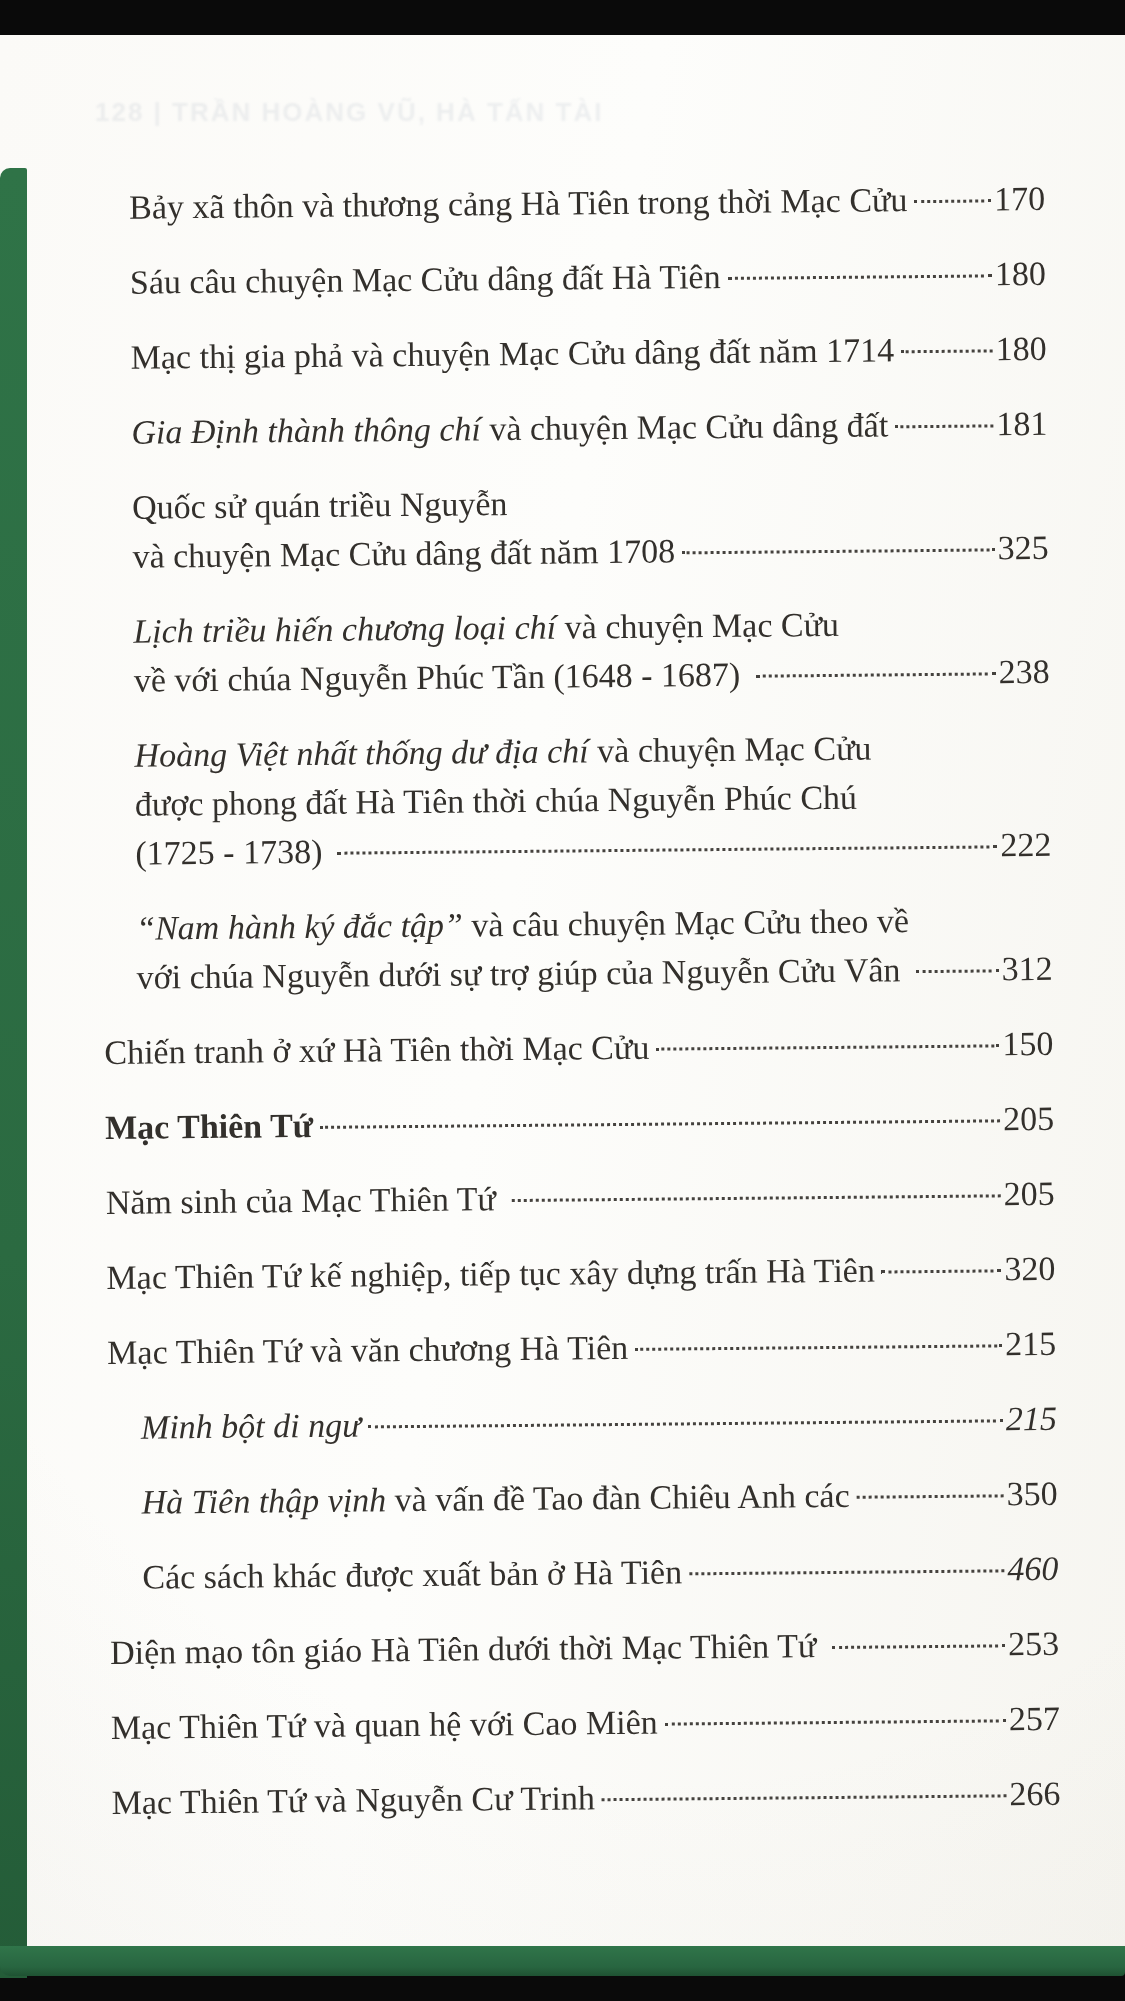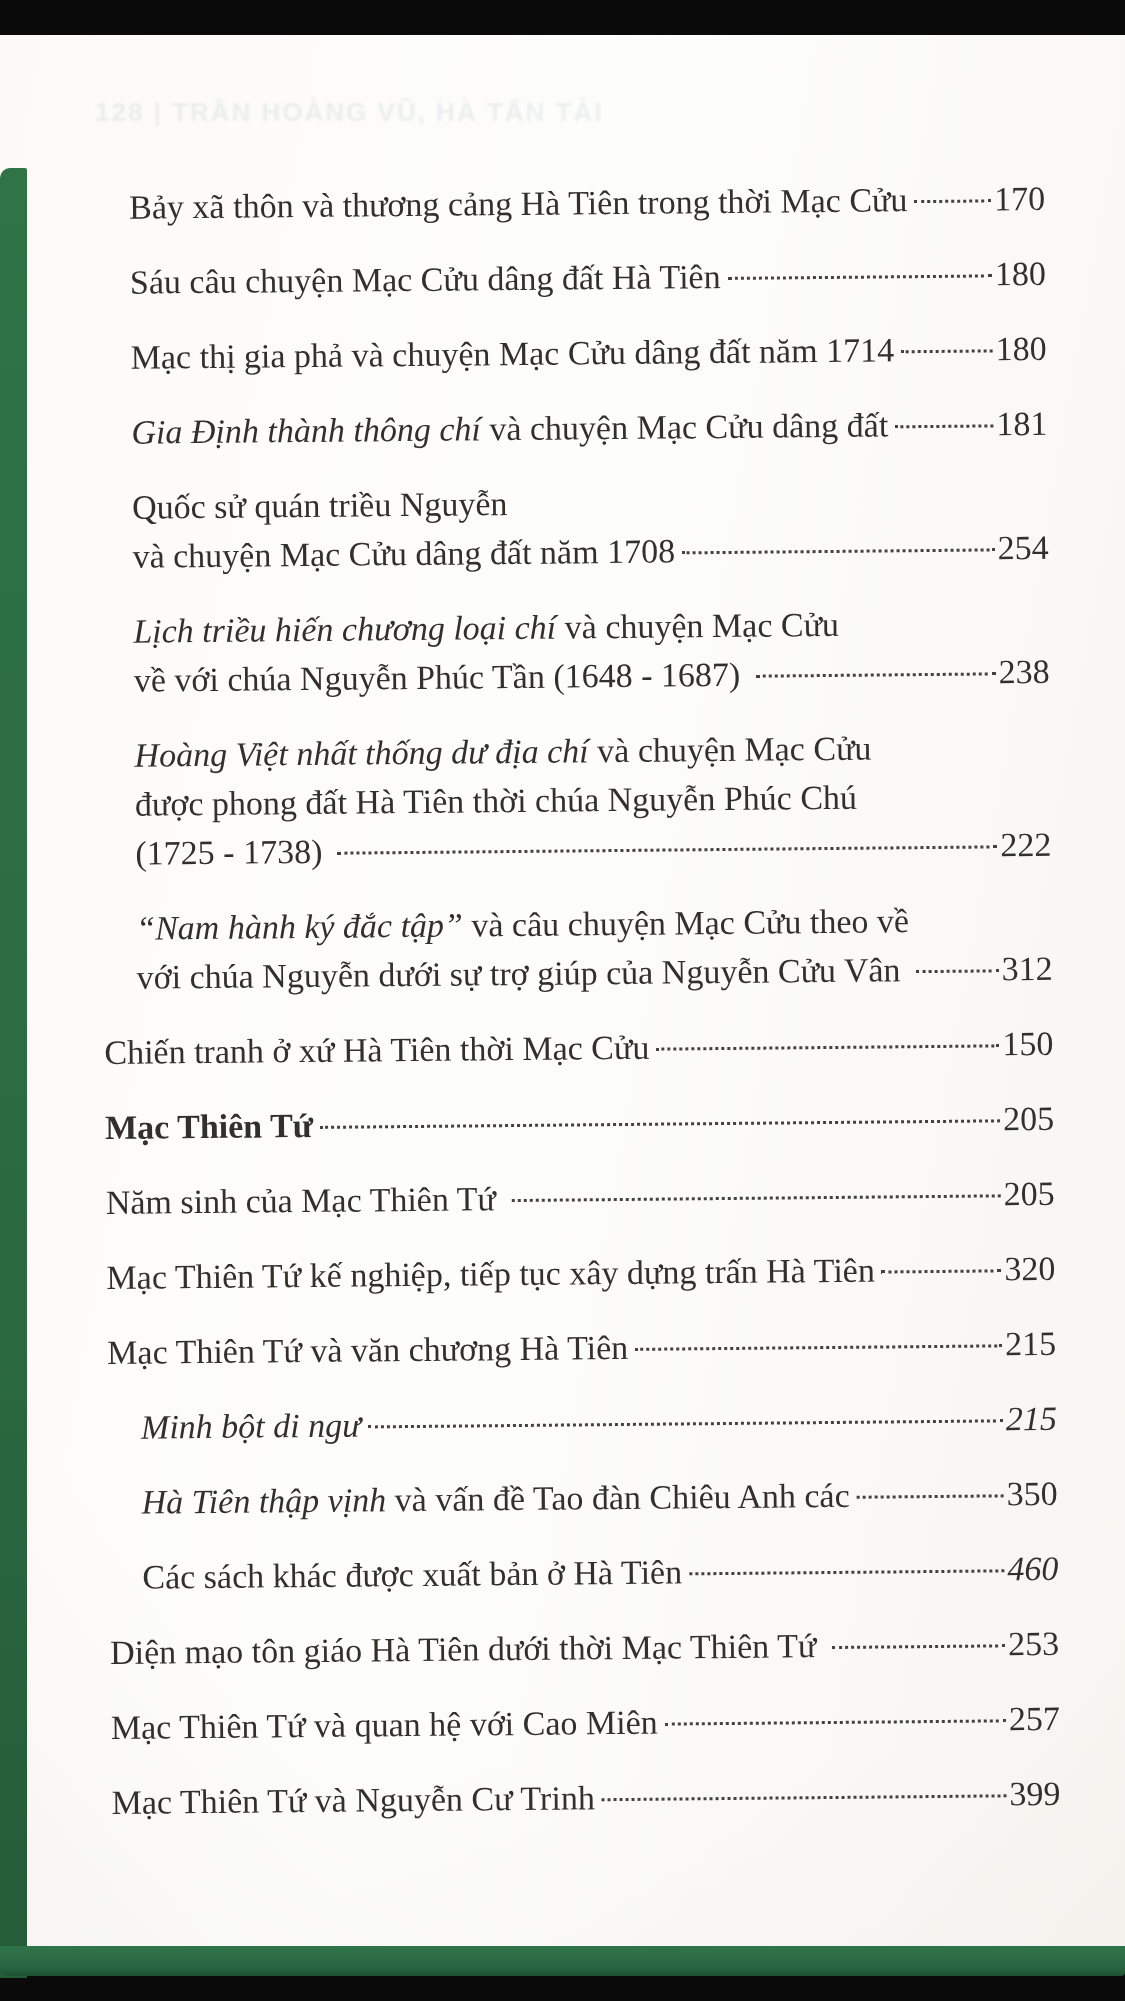--- a/index.html
+++ b/index.html
@@ -91,21 +91,21 @@
             <span class="pg">181</span>
           </div>
         </div>
         <div class="entry indent-2">
           <div class="line">
             <span class="txt"><span>Quốc sử quán triều Nguyễn</span></span>
           </div>
           <div class="line">
             <span class="txt"><span>và chuyện Mạc Cửu dâng đất năm 1708</span></span>
             <span class="dots"></span>
-            <span class="pg">254</span>
+            <span class="pg">325</span>
           </div>
         </div>
         <div class="entry indent-2">
           <div class="line">
             <span class="txt"><span class="it">Lịch triều hiến chương loại chí</span><span> và chuyện Mạc Cửu</span></span>
           </div>
           <div class="line">
             <span class="txt"><span>về với chúa Nguyễn Phúc Tần (1648 - 1687) </span></span>
             <span class="dots"></span>
             <span class="pg">238</span>
@@ -201,21 +201,21 @@
           <div class="line">
             <span class="txt"><span>Mạc Thiên Tứ và quan hệ với Cao Miên</span></span>
             <span class="dots"></span>
             <span class="pg">257</span>
           </div>
         </div>
         <div class="entry indent-1">
           <div class="line">
             <span class="txt"><span>Mạc Thiên Tứ và Nguyễn Cư Trinh</span></span>
             <span class="dots"></span>
-            <span class="pg">399</span>
+            <span class="pg">266</span>
           </div>
         </div>
       </div>
   </div>
 
   <div class="green-left"></div>
   <div class="green-bottom"></div>
   <div class="band-bottom"></div>
 </div>
 

